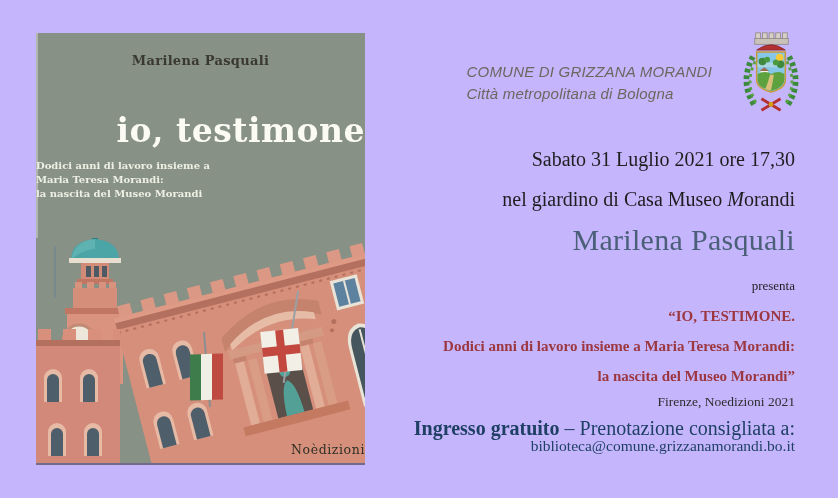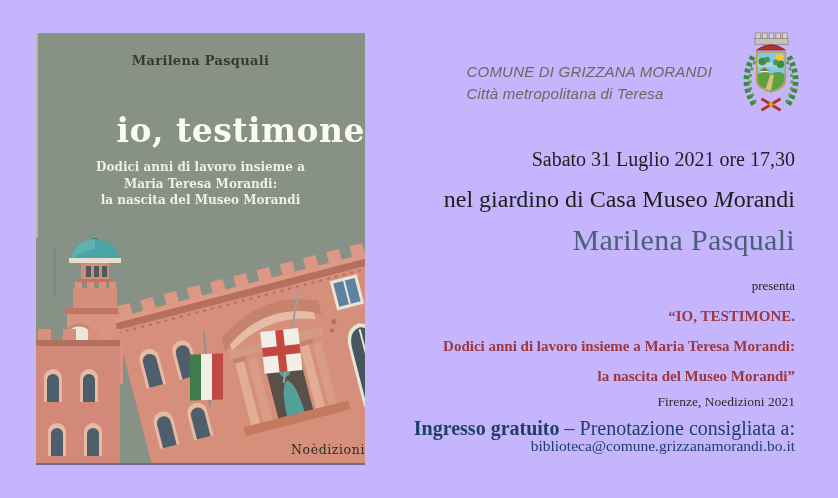--- a/index.html
+++ b/index.html
@@ -9,41 +9,41 @@
   
   .book-cover{position:absolute;left:36px;top:33px;width:329px;height:430px;
               background:#889185;box-shadow:inset 2px 0 0 rgba(255,255,255,.35);}
   .cover-edge{position:absolute;left:0;bottom:-2px;width:100%;height:2px;background:rgba(45,45,45,.55);}
   .cover-author{position:absolute;top:20px;width:100%;text-align:center;
                 font-family:"DejaVu Serif",serif;font-size:13px;font-weight:700;
                 color:#3a392f;letter-spacing:.3px;}
   .cover-title{position:absolute;top:81px;width:100%;text-align:right;
                font-family:"DejaVu Serif",serif;font-size:33px;font-weight:700;
                color:#fbfbf4;letter-spacing:.5px;line-height:1;}
-  .cover-subtitle{position:absolute;top:126px;width:100%;text-align:center;
-                  font-family:"DejaVu Serif",serif;font-size:12px;font-weight:700;
+  .cover-subtitle{position:absolute;top:126px;width:100%;text-align:left;
+                  font-family:"DejaVu Serif",serif;font-size:10px;font-weight:700;
                   color:#eef0e4;line-height:1.38;}
   .cover-art{position:absolute;left:0;top:205px;width:329px;height:225px;}
   .cover-publisher{position:absolute;bottom:6px;width:100%;text-align:right;
                    font-family:"DejaVu Serif",serif;font-size:12.5px;
                    color:#2e2f26;letter-spacing:.6px;}
 
   
   .org-header{position:absolute;top:30px;right:38px;display:flex;align-items:center;}
   .org-text{text-align:left;font-family:"Liberation Sans",sans-serif;font-style:italic;
             color:#6c675f;font-size:15px;line-height:1.45;letter-spacing:.2px;
             margin-right:30px;margin-top:22px;}
   .org-line1{white-space:nowrap;}
   .org-line2{white-space:nowrap;}
   .crest{width:58px;height:84px;}
 
   
   .event-text{position:absolute;top:148px;right:43px;width:420px;text-align:right;color:#1e1e1e;}
   .ev-date{font-size:20px;line-height:23px;margin-bottom:17px;}
-  .ev-venue{font-size:24px;line-height:23px;margin-bottom:11px;}
+  .ev-venue{font-size:20px;line-height:23px;margin-bottom:11px;}
   .ev-venue .fancy-m{font-style:italic;}
   .ev-speaker{font-size:30px;line-height:36px;color:#4b6078;margin-bottom:18px;letter-spacing:.3px;}
   .ev-presenta{font-size:13px;line-height:20px;margin-bottom:10px;}
   .ev-red{font-size:15px;line-height:21px;font-weight:700;color:#9c3740;margin-bottom:9px;}
   .ev-red.last{margin-bottom:7px;}
   .ev-edition{font-size:13.5px;line-height:16px;color:#2d2d2d;margin-bottom:9px;}
   .ev-admission{font-size:20px;line-height:18px;color:#1f4064;}
   .ev-admission .bold{font-weight:700;}
   .ev-email{font-size:15.5px;line-height:18px;color:#1f4064;}
 </style>
@@ -184,21 +184,21 @@
       </g>
     </svg>
 
     <div class="cover-publisher">Noèdizioni</div>
     <div class="cover-edge"></div>
   </div>
 
   <div class="org-header">
     <div class="org-text">
       <div class="org-line1">COMUNE DI GRIZZANA MORANDI</div>
-      <div class="org-line2">Città metropolitana di Teresa</div>
+      <div class="org-line2">Città metropolitana di Bologna</div>
     </div>
 
     <svg class="crest" viewBox="0 0 60 88" xmlns="http://www.w3.org/2000/svg" aria-hidden="true">
 
       <path d="M 12,78 Q -3,54 11,28" fill="none" stroke="#3c8a3c" stroke-width="6" stroke-dasharray="4,3"></path>
       <path d="M 48,78 Q 63,54 49,28" fill="none" stroke="#3c8a3c" stroke-width="6" stroke-dasharray="4,3"></path>
       <path d="M 14,76 Q 2,54 14,32" fill="none" stroke="#57a33f" stroke-width="3" stroke-dasharray="3,4"></path>
       <path d="M 46,76 Q 58,54 46,32" fill="none" stroke="#57a33f" stroke-width="3" stroke-dasharray="3,4"></path>
       <path d="M 20,84 L 40,72 M 40,84 L 20,72" stroke="#b53131" stroke-width="3"></path>
       <circle cx="30" cy="78" r="2.5" fill="#d4a017"></circle>

